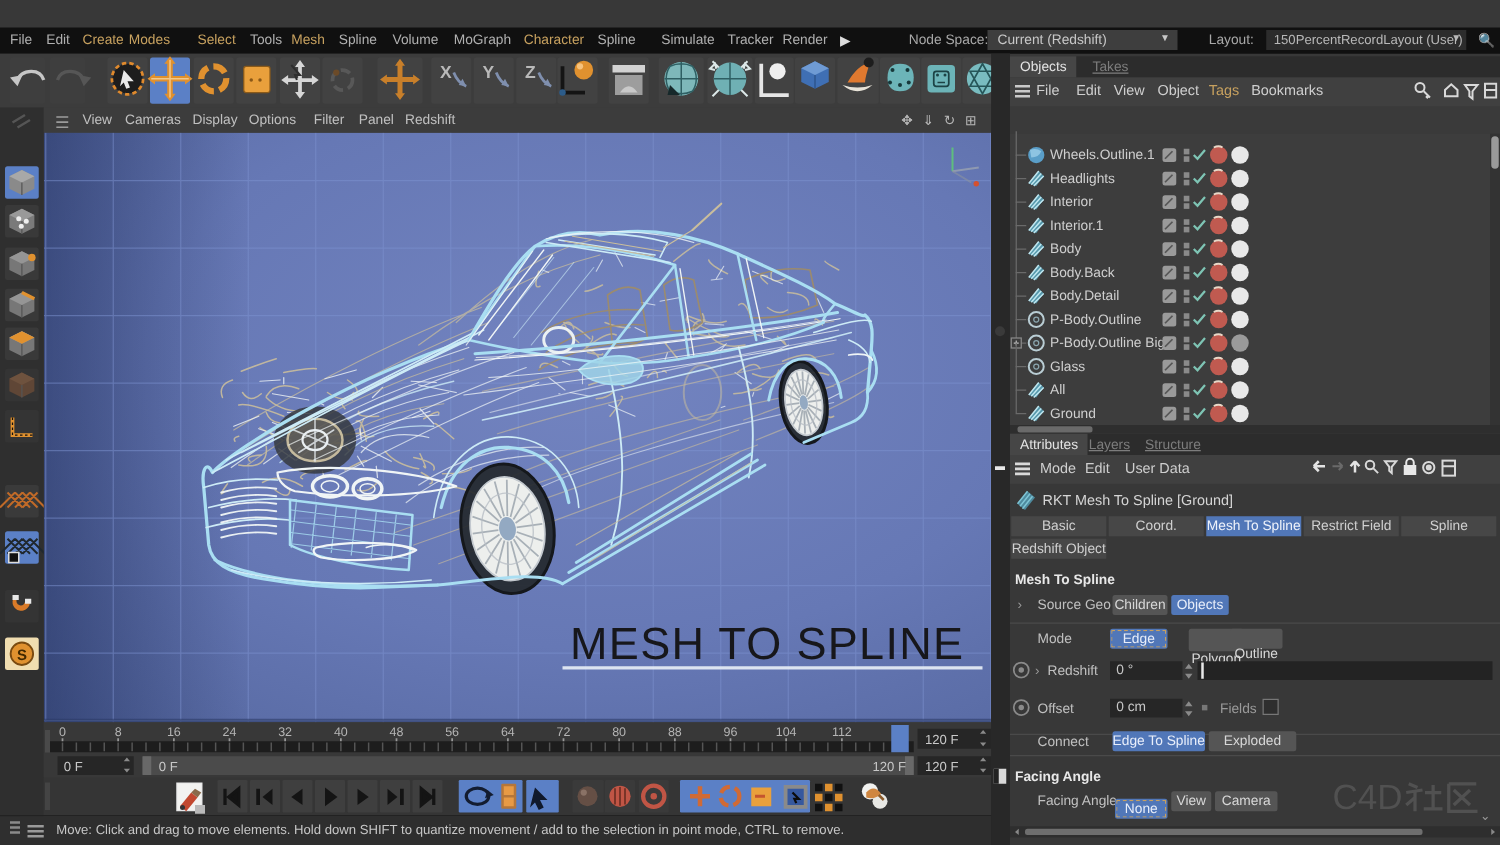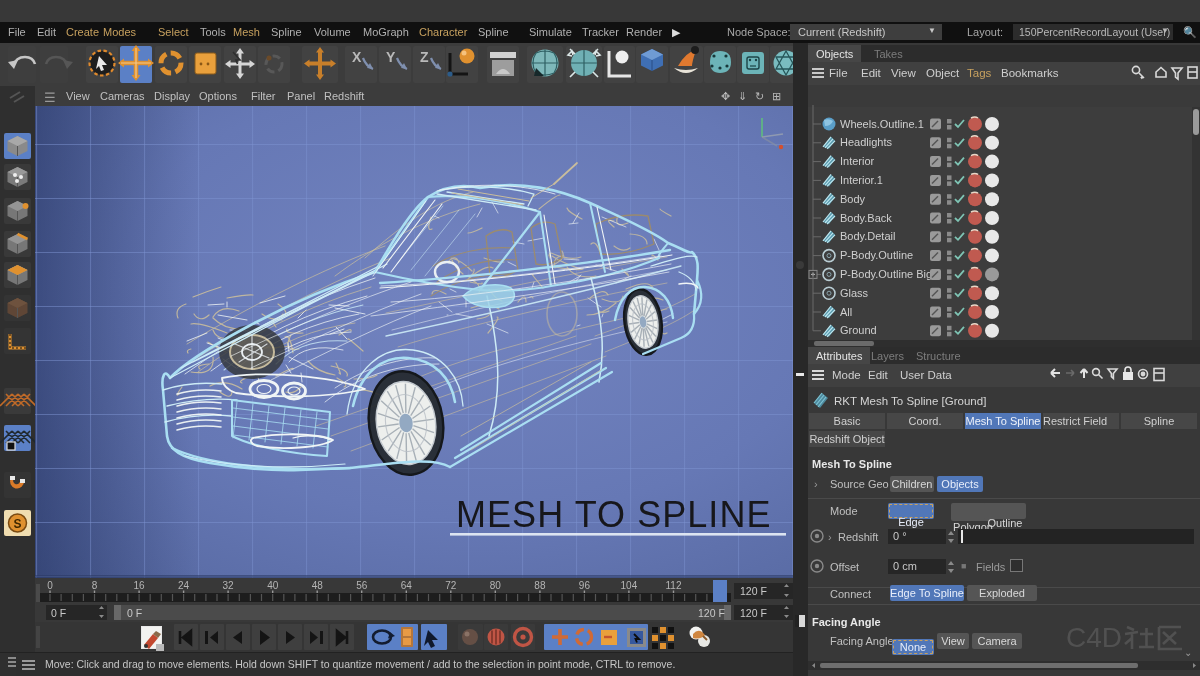--- a/index.html
+++ b/index.html
@@ -27,21 +27,21 @@
 #rangerow { left:35px; top:602px; width:758px; height:20px; background:#383838; }
 #transport { left:35px; top:622px; width:758px; height:31px; background:#353535; }
 #statusbar { left:16px; top:653px; width:1200px; height:23px; background:#2e2e2e; color:#c6c6c6; font-size:10.5px; }
 
 #rpanel { left:793px; top:43px; width:15px; height:633px; background:#282828; }
 #objpanel { left:808px; top:45px; width:392px; height:302px; background:#3a3a3a; }
 #attrpanel { left:808px; top:347px; width:392px; height:329px; background:#383838; }
 .tabbar { position:absolute; left:0; top:0; width:100%; height:17px; background:#2c2c2c; }
 .tab { position:absolute; top:0; height:17px; padding:3px 8px 0 8px; font-size:11px; }
 .tab.active { background:#464646; color:#e4e4e4; }
-.tab.dim { color:#7d7d7d; }
+.tab.dim { color:#7d7d7d;text-decoration:underline; }
 .pmenu { position:absolute; font-size:11.5px; color:#cfcfcf; }
 .field { position:absolute; background:#262626; color:#c8c8c8; font-size:11px; }
 .bluebtn { position:absolute; background:#5177b8; color:#e8eefa; font-size:11px; text-align:center; border-radius:2px; }
 .graybtn { position:absolute; background:#555555; color:#d8d8d8; font-size:11px; text-align:center; border-radius:2px; }
 .seplab { position:absolute; font-weight:bold; color:#e8e8e8; font-size:11px; }
 .rowlab { position:absolute; color:#c0c0c0; font-size:11px; }
 </style>
 </head>
 <body>
 <div id="app">
@@ -717,31 +717,31 @@
     </g>
       </svg>
       <svg class="abs" style="left:4px;top:44px" width="20" height="18">
         <path d="M2 12 L10 2 L16 7 L8 17 Z" fill="#4e8a9e"></path>
         <path d="M2 12 L10 2 M4 14 L12 4 M6 16 L14 6" stroke="#7ec4d4" stroke-width="1.2" fill="none"></path>
       </svg>
       <span class="pmenu" style="left:26px;top:48px;color:#d5d5d5">RKT Mesh To Spline [Ground]</span>
       <div style="position:absolute;left:1px;top:66px;width:76px;height:16px;background:#474747;color:#d0d0d0;font-size:11px;text-align:center;padding-top:2px">Basic</div>
       <div style="position:absolute;left:79px;top:66px;width:76px;height:16px;background:#474747;color:#d0d0d0;font-size:11px;text-align:center;padding-top:2px">Coord.</div>
       <div style="position:absolute;left:157px;top:66px;width:76px;height:16px;background:#5177b8;color:#eef2fa;font-size:11px;text-align:center;padding-top:2px">Mesh To Spline</div>
-      <div style="position:absolute;left:235px;top:66px;width:76px;height:16px;background:#474747;color:#d0d0d0;font-size:11px;text-align:left;padding-top:2px">Restrict Field</div>
+      <div style="position:absolute;left:235px;top:66px;width:76px;height:16px;background:#474747;color:#d0d0d0;font-size:11px;text-align:center;padding-top:2px">Restrict Field</div>
       <div style="position:absolute;left:313px;top:66px;width:76px;height:16px;background:#474747;color:#d0d0d0;font-size:11px;text-align:center;padding-top:2px">Spline</div>
       <div style="position:absolute;left:1px;top:84px;width:76px;height:16px;background:#474747;color:#d0d0d0;font-size:11px;text-align:center;padding-top:2px">Redshift Object</div>
       <span class="seplab" style="left:4px;top:111px">Mesh To Spline</span>
       <span class="rowlab" style="left:6px;top:131px;color:#999">›</span>
       <span class="rowlab" style="left:22px;top:131px">Source Geo</span>
       <div class="graybtn" style="left:82px;top:129px;width:44px;height:16px;padding-top:2px">Children</div>
       <div class="bluebtn" style="left:129px;top:129px;width:46px;height:16px;padding-top:2px">Objects</div>
       <div style="position:absolute;left:0;top:151px;width:392px;height:1px;background:#4a4a4a"></div>
       <span class="rowlab" style="left:22px;top:158px">Mode</span>
-      <div class="bluebtn" style="left:80px;top:156px;width:46px;height:16px;padding-top:13px;outline:1px dashed #c9a15f;outline-offset:-2px">Edge</div>
+      <div class="bluebtn" style="left:80px;top:156px;width:46px;height:16px;padding-top:2px;outline:1px dashed #c9a15f;outline-offset:-2px">Edge</div>
       <div class="graybtn" style="left:143px;top:156px;width:44px;height:16px;padding-top:18px">Polygon</div>
       <div class="graybtn" style="left:176px;top:156px;width:42px;height:16px;padding-top:14px">Outline</div>
       <svg class="abs" style="left:2px;top:182px" width="14" height="14">
         <circle cx="7" cy="7" r="6" fill="none" stroke="#8a8a8a" stroke-width="1.4"></circle>
         <circle cx="7" cy="7" r="2.2" fill="#8a8a8a"></circle>
       </svg>
       <span class="rowlab" style="left:20px;top:184px;color:#999">›</span>
       <span class="rowlab" style="left:30px;top:184px">Redshift</span>
       <div class="field" style="left:80px;top:182px;width:58px;height:15px">
         <span style="position:absolute;left:5px;top:1px">0 °</span>

